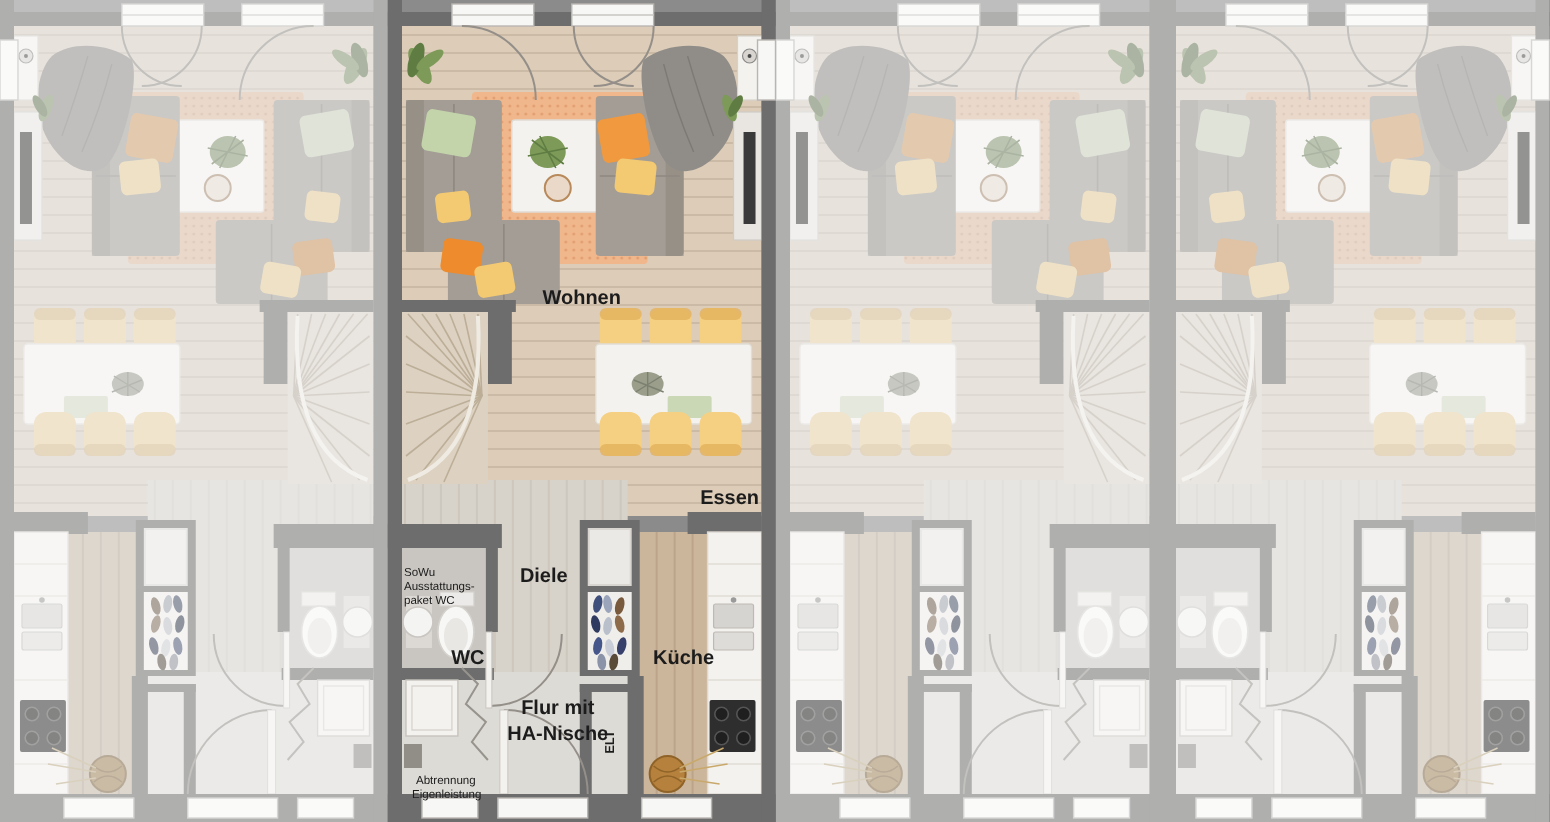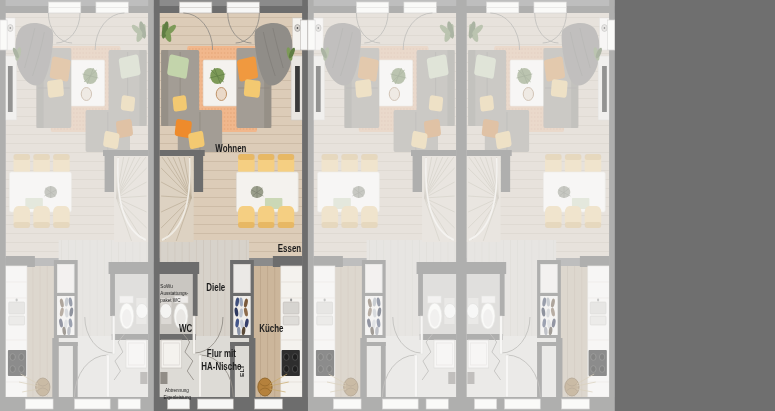--- a/index.html
+++ b/index.html
@@ -1,16 +1,16 @@
 <!DOCTYPE html>
 <html style="--bg: #8b8b8b; --wall: #6d6d6d; --floorLiving: #dcccb8; --floorHall: #d7d2ca; --floorWc: #c9c6c1; --floorKitchen: #ccb69b; --stair: #ddd2c2; --rug: #f1b78c; --rugDot: #e19f70; --sofa: #a39d95; --sofaDark: #8f8880; --blanket: #908d88; --white: #f4f2ee; --chair: #f5cf82; --pOrange: #f0993f; --pOrange2: #ee8b2c; --pYellow: #f3c971; --pGreen: #c3d4ab; --plant: #7d9a58; --plantDark: #5f7d43; --tv: #3a3a3a; --cooktop: #2e2e2e; --basket: #b5813c; --win: #f7f7f6; --arc: #948f89; --text: #1c1c1c; --dim: #e7e7e5;"><head>
 <meta charset="utf-8">
 <style>
   html,body{margin:0;padding:0;background:#6f6f6f;}
-  .stage{width:615px;height:411px;display:flex;overflow:hidden;background:var(--bg,#8b8b8b);
+  .stage{width:775px;height:411px;display:flex;overflow:hidden;background:var(--bg,#8b8b8b);
          font-family:"Liberation Sans",sans-serif;}
   .unit{flex:1 1 0;position:relative;height:411px;}
   .unit svg{display:block;width:100%;height:100%;}
   .unit.dim svg{filter:saturate(.55) brightness(1.04);}
   .unit:not(.dim) .dim-overlay{display:none;}
   .unit:not(.highlighted) .labels{display:none;}
 
   
   .c-bg{fill:var(--bg,#8b8b8b);} .c-wall{fill:var(--wall,#6d6d6d);}
   .c-floorliving{fill:var(--floorLiving,#dcccb8);} .c-floorhall{fill:var(--floorHall,#d6d1ca);}

